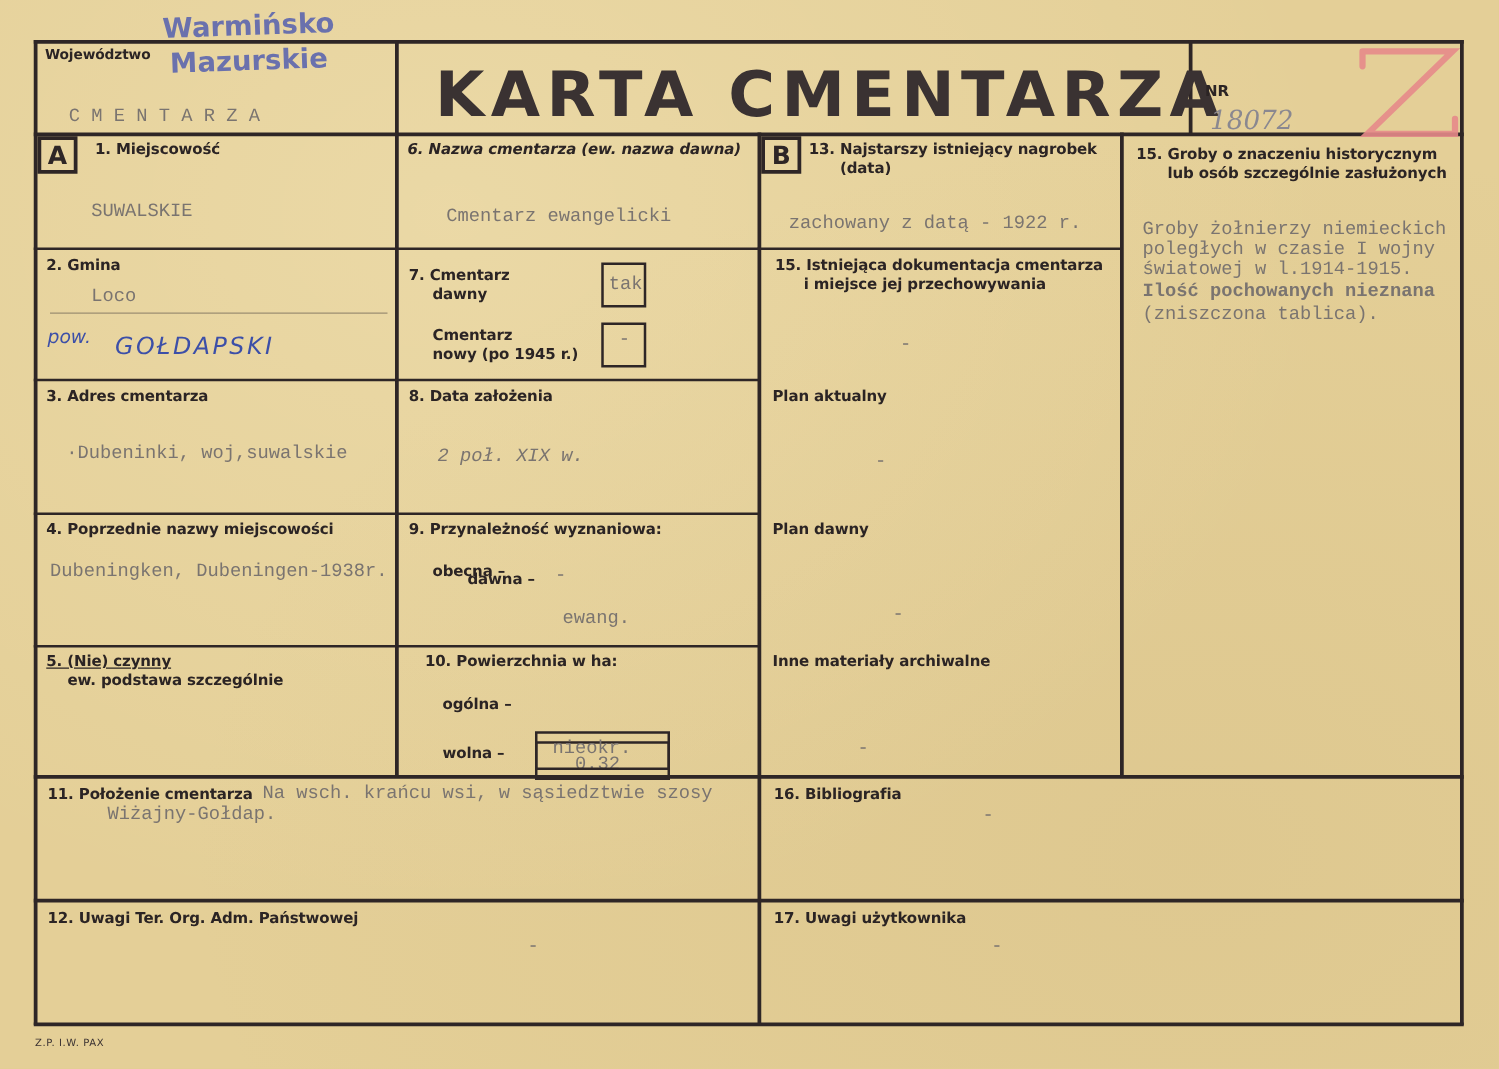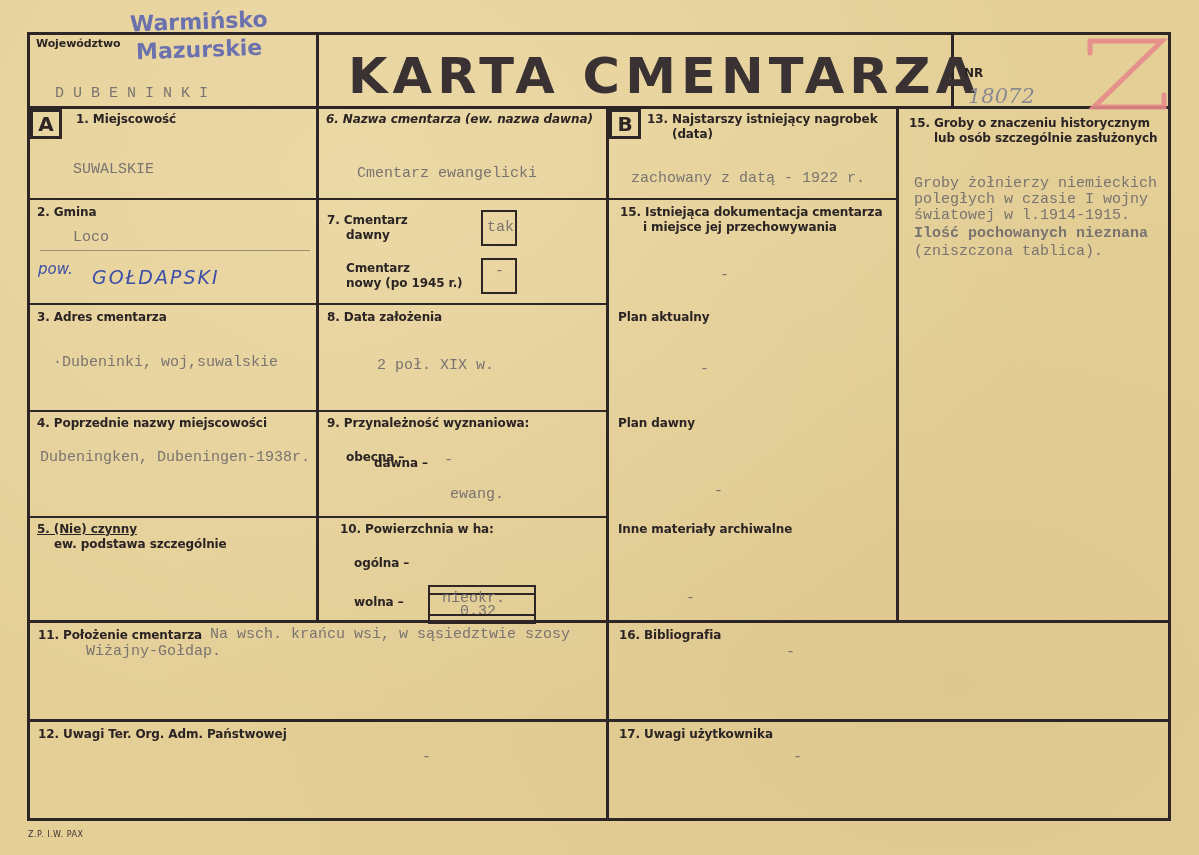--- a/index.html
+++ b/index.html
@@ -83,21 +83,21 @@
 <div class="ln h thin" style="left:316px; top:516px; width:292px;"></div>
 
 <div class="ln h thin" style="left:606px; top:198px; width:292px;"></div>
 
 <div class="ln h" style="left:27px; top:620px; width:1144px;"></div>
 <div class="ln h" style="left:27px; top:719px; width:1144px;"></div>
 
 <div class="lbl" style="left:36px; top:37px; font-size:11px;">Województwo</div>
 <div class="stamp" style="left:130px; top:10px;">Warmińsko</div>
 <div class="stamp" style="left:136px; top:38px;">Mazurskie</div>
-<div class="type" style="left:55px; top:86px; letter-spacing:9px; font-size:15px;">DUBENINKI</div>
+<div class="type" style="left:55px; top:86px; letter-spacing:9px; font-size:15px;">CMENTARZA</div>
 
 <div class="title">KARTA CMENTARZA</div>
 
 <div class="lbl" style="left:964px; top:66px;">NR</div>
 <div class="nr-hand" style="left:968px; top:84px;">18072</div>
 <svg style="position:absolute; left:1080px; top:35px;" width="90" height="78">
   <path d="M10 6 L10 18 M10 6 L82 6 L14 72 L84 72 L84 60" stroke="#e58a8a" stroke-width="5" fill="none" stroke-linecap="round" opacity="0.9"></path>
 </svg>
 
 <div class="section-badge" style="left:30px; top:109px;">A</div>
@@ -128,21 +128,21 @@
 <div class="box" style="left:481px; top:210px; width:32px; height:32px;">
   <span class="type" style="left:4px; top:8px;">tak</span>
 </div>
 <div class="lbl" style="left:346px; top:261px;">Cmentarz</div>
 <div class="lbl" style="left:346px; top:276px;">nowy (po 1945 r.)</div>
 <div class="box" style="left:481px; top:258px; width:32px; height:32px;">
   <span class="type" style="left:12px; top:4px;">-</span>
 </div>
 
 <div class="lbl" style="left:327px; top:310px;">8. Data założenia</div>
-<div class="type" style="left:377px; top:358px;">2 poł. XIX w.</div>
+<div class="type" style="left:350px; top:358px;font-style:italic;">2 poł. XIX w.</div>
 
 <div class="lbl" style="left:327px; top:416px;">9. Przynależność wyznaniowa:</div>
 <div class="lbl" style="left:346px; top:450px;">obecna –</div>
 <div class="type" style="left:444px; top:453px;">-</div>
 <div class="lbl" style="left:346px; top:456px;margin-left:28px;">dawna –</div>
 <div class="type" style="left:450px; top:487px;">ewang.</div>
 
 <div class="lbl" style="left:340px; top:522px;">10. Powierzchnia w ha:</div>
 <div class="lbl" style="left:354px; top:556px;">ogólna –</div>
 <div class="box" style="left:428px; top:545px; width:104px; height:27px;margin-top:48px;">

